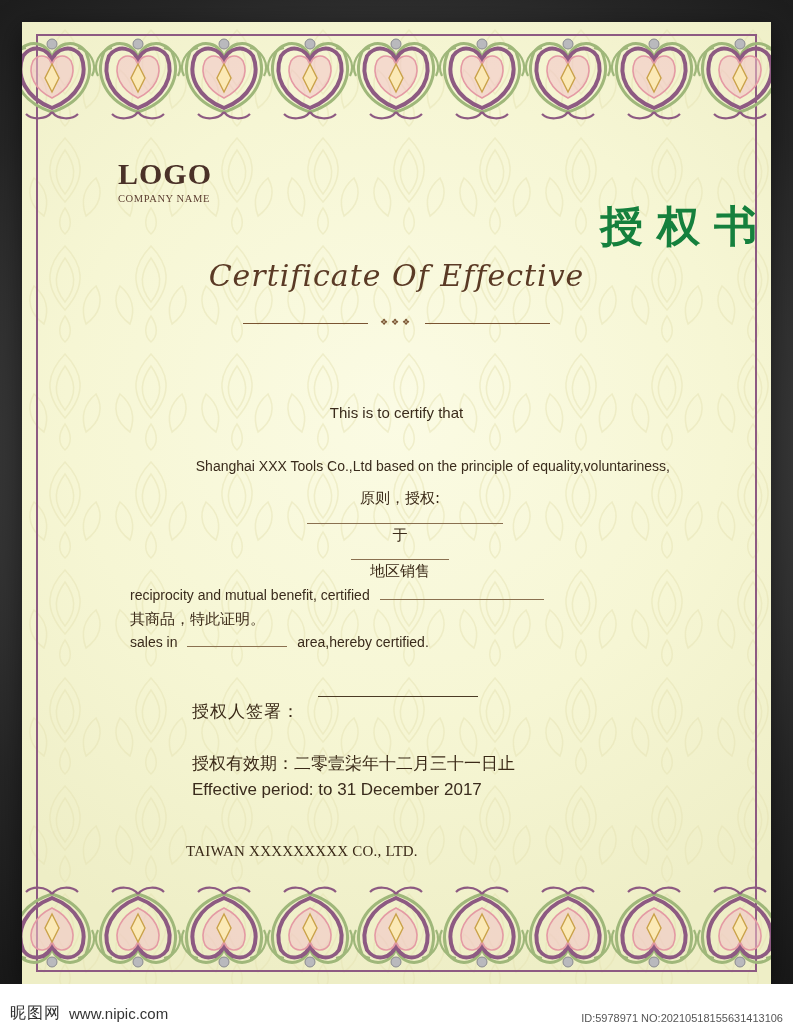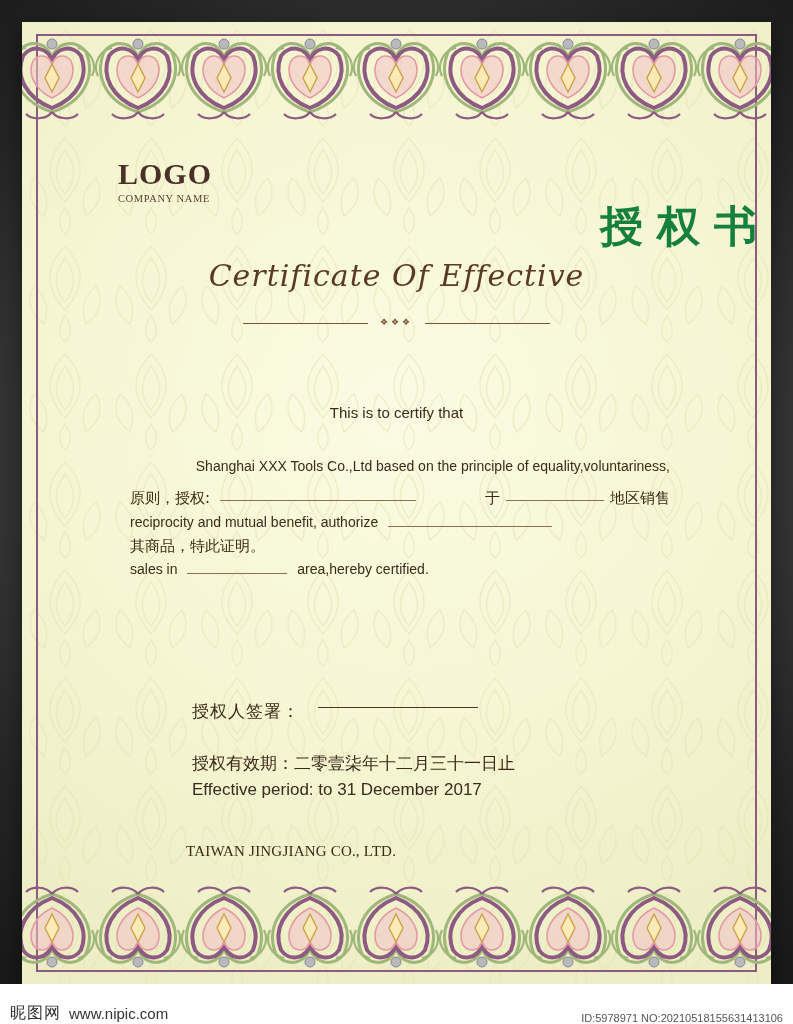--- a/index.html
+++ b/index.html
@@ -178,41 +178,42 @@
   .line-en {
     font-family: "Liberation Sans", sans-serif;
     font-size: 14px;
     color: #3a2b1c;
     line-height: 1.5;
   }
   .l1 { text-align: center; margin-bottom: 2px; }
   .l2 { text-align: right; margin-bottom: 10px; }
   .row {
     display: flex;
-    align-items: flex-start;
+    align-items: center;
     width: 100%;
     margin-bottom: 2px;
+    flex-direction: column;
   }
   .blank {
     display: inline-block;
     border-bottom: 1px solid #8a7050;
     height: 13px;
   }
   .blank-a { width: 164px; margin: 0 6px; }
   .blank-b { width: 100px; margin: 0 6px; }
   .blank-c { width: 196px; margin-left: 10px; }
   .blank-d { width: 98px; margin: 0 6px; }
   .spacer-wide { flex: 1 1 auto; }
 
   .sign-row {
     position: absolute;
     left: 170px;
     top: 678px;
     display: flex;
-    align-items: center;
+    align-items: flex-start;
   }
   .sign-label {
     font-family: "DejaVu Sans", sans-serif;
     font-size: 17px;
     color: #3b2a18;
     letter-spacing: 1px;
   }
   .sign-line {
     width: 160px;
     height: 1px;
@@ -403,21 +404,21 @@
         <div class="row">
           <span class="line-cn">原则，授权:</span>
           <span class="blank blank-c"></span>
           <span class="spacer-wide"></span>
           <span class="line-cn">于</span>
           <span class="blank blank-d"></span>
           <span class="line-cn">地区销售</span>
         </div>
 
         <div class="line-en" style="margin-bottom:2px;">
-          <span>reciprocity and mutual benefit, authorize</span>
+          <span>reciprocity and mutual benefit, certified</span>
           <span class="blank blank-a"></span>
         </div>
 
         <div class="line-cn" style="margin-bottom:2px;">其商品，特此证明。</div>
 
         <div class="line-en">
           <span>sales in</span>
           <span class="blank blank-b"></span>
           <span>area,hereby certified.</span>
         </div>
@@ -425,21 +426,21 @@
 
       <div class="sign-row">
         <span class="sign-label">授权人签署：</span>
         <span class="sign-line"></span>
       </div>
 
       <div class="period-cn">授权有效期：二零壹柒年十二月三十一日止</div>
       <div class="period-en">Effective period: to 31 December 2017</div>
 
       <div class="footer-block">
-        <div class="footer-line">TAIWAN JINGJIANG CO., LTD.</div>
+        <div class="footer-line">TAIWAN XXXXXXXXX CO., LTD.</div>
       </div>
 
     </div>
   </div>
 
   <div class="bottombar">
     <div class="brand">
       <span class="brand-logo">昵图网</span>
       <span class="brand-url">www.nipic.com</span>
     </div>

